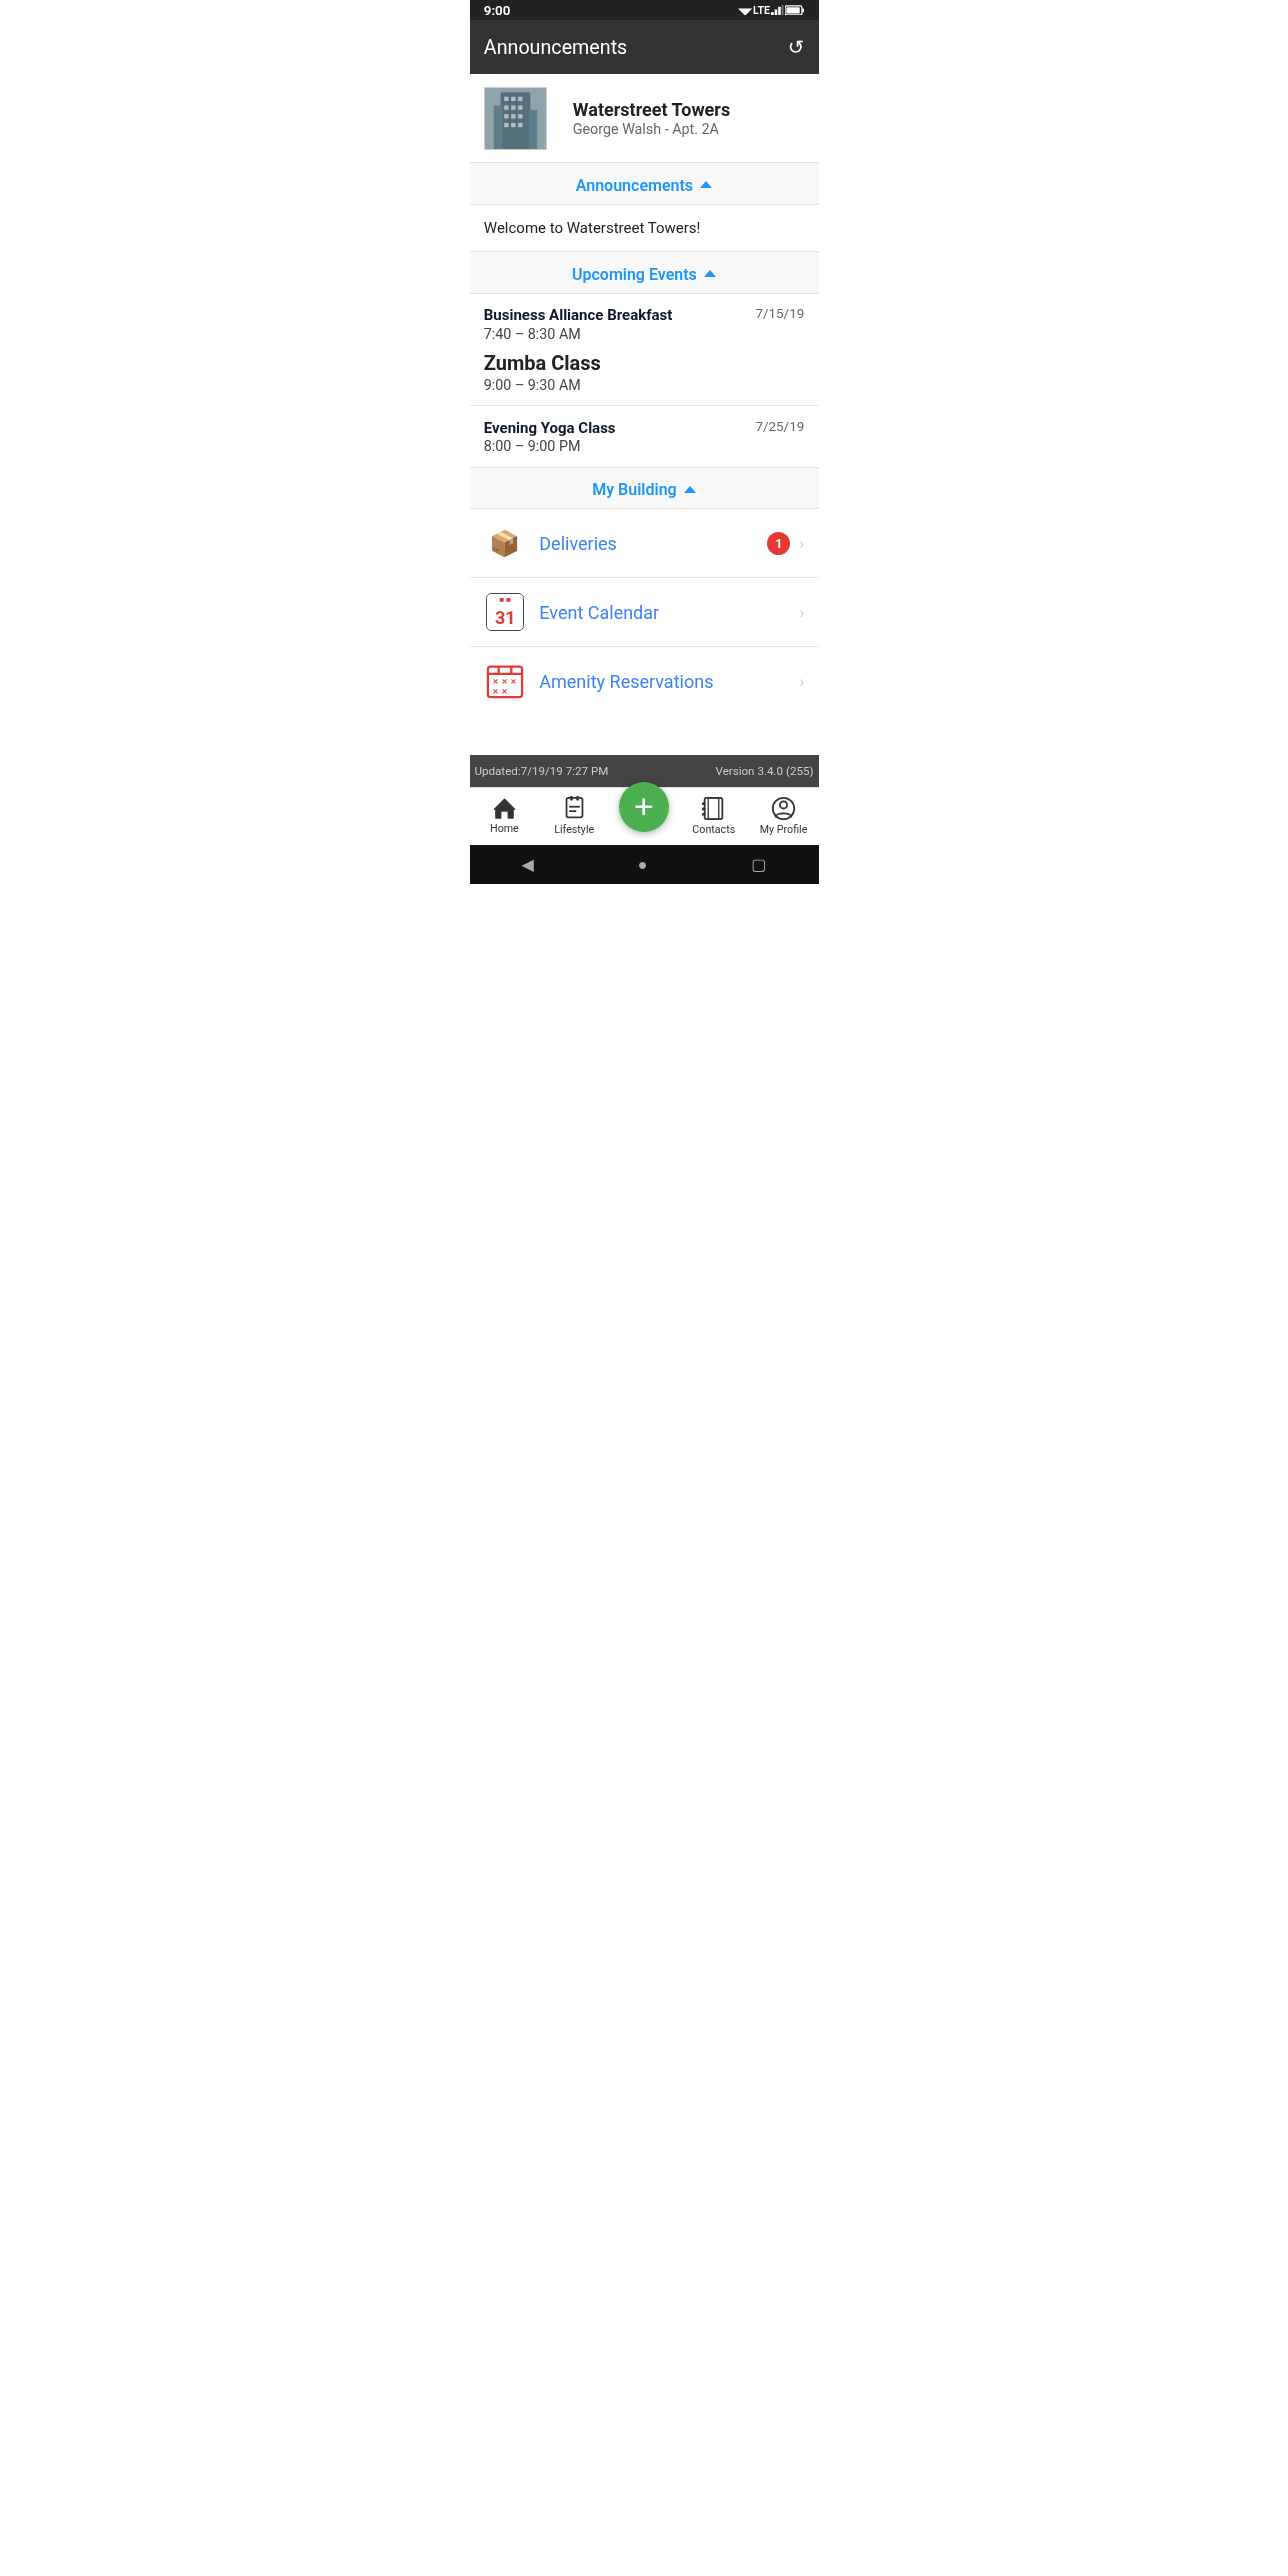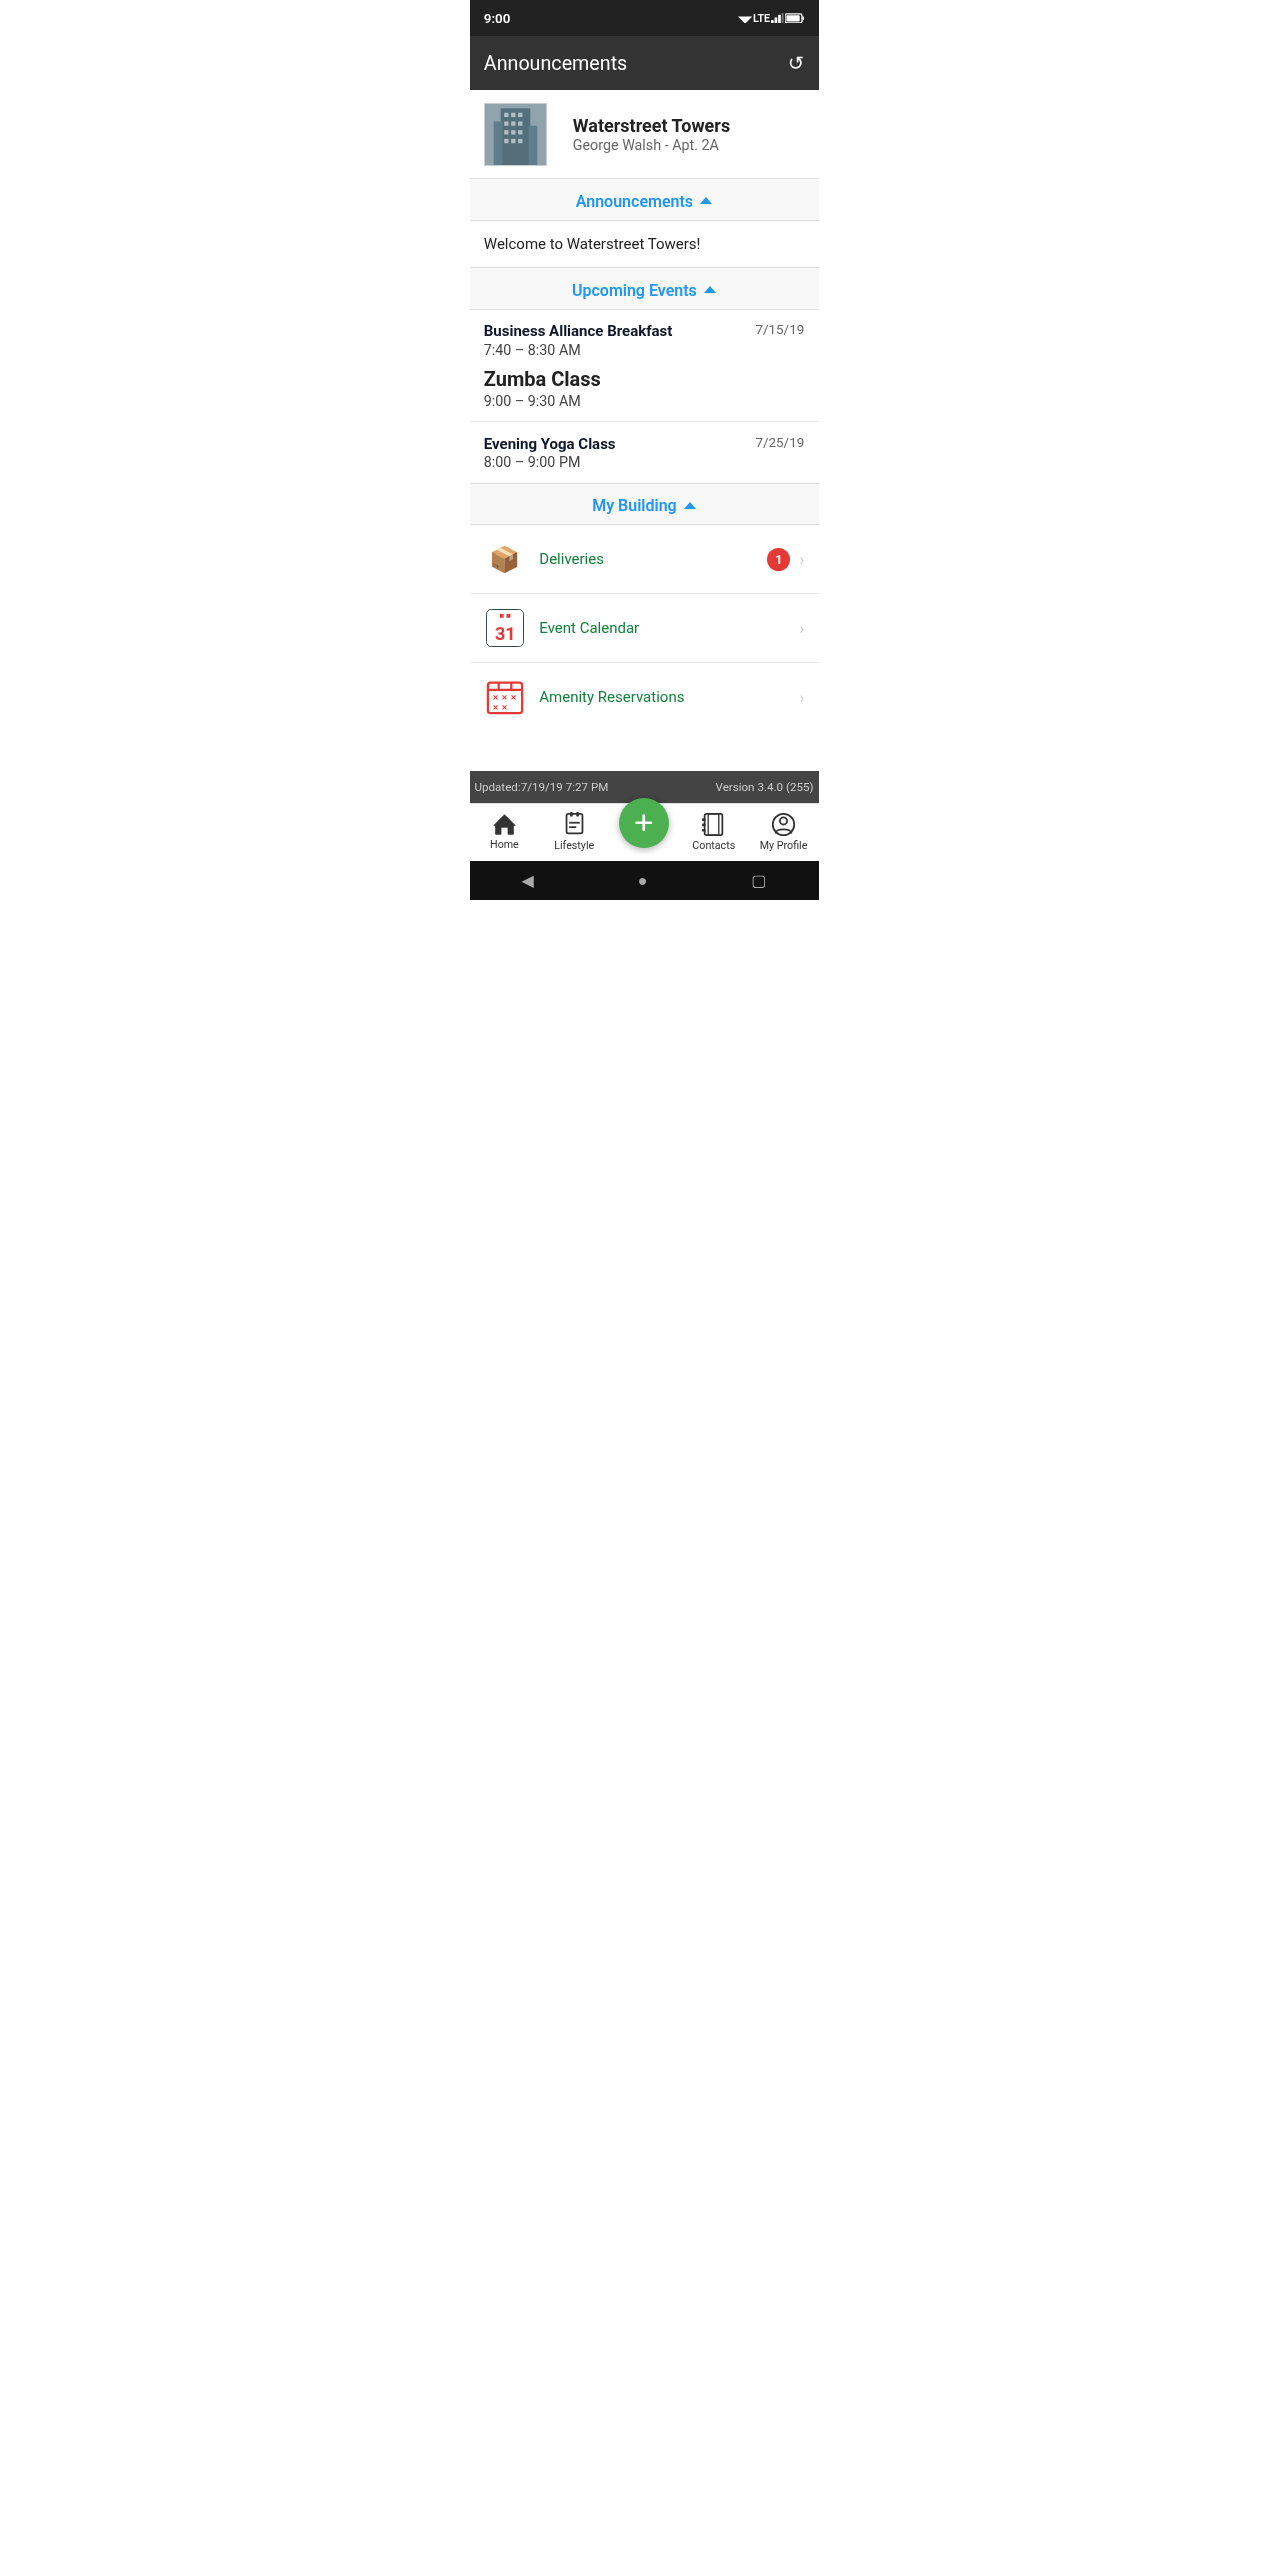--- a/index.html
+++ b/index.html
@@ -15,21 +15,21 @@
     }
 
     
     .status-bar {
       background: #222;
       color: #fff;
       display: flex;
       justify-content: space-between;
       align-items: center;
       padding: 5.4px 14.3px;
-      height: 36px;
+      height: 20px;
     }
     .status-time {
       font-size: 13.4px;
       font-weight: 600;
     }
     .status-icons {
       display: flex;
       align-items: center;
       gap: 1px;
       font-size: 10.7px;
@@ -189,22 +189,22 @@
       width: 43px;
       height: 43px;
       flex-shrink: 0;
       display: flex;
       align-items: center;
       justify-content: center;
       font-size: 25px;
       margin-right: 12.5px;
     }
     .menu-label {
-      font-size: 15px;
-      color: #15803d;
+      font-size: 18px;
+      color: #3b82f6;
       flex: 1;
     }
     .menu-badge {
       background: #e53935;
       color: #fff;
       border-radius: 50%;
       width: 23px;
       height: 23px;
       display: flex;
       align-items: center;

